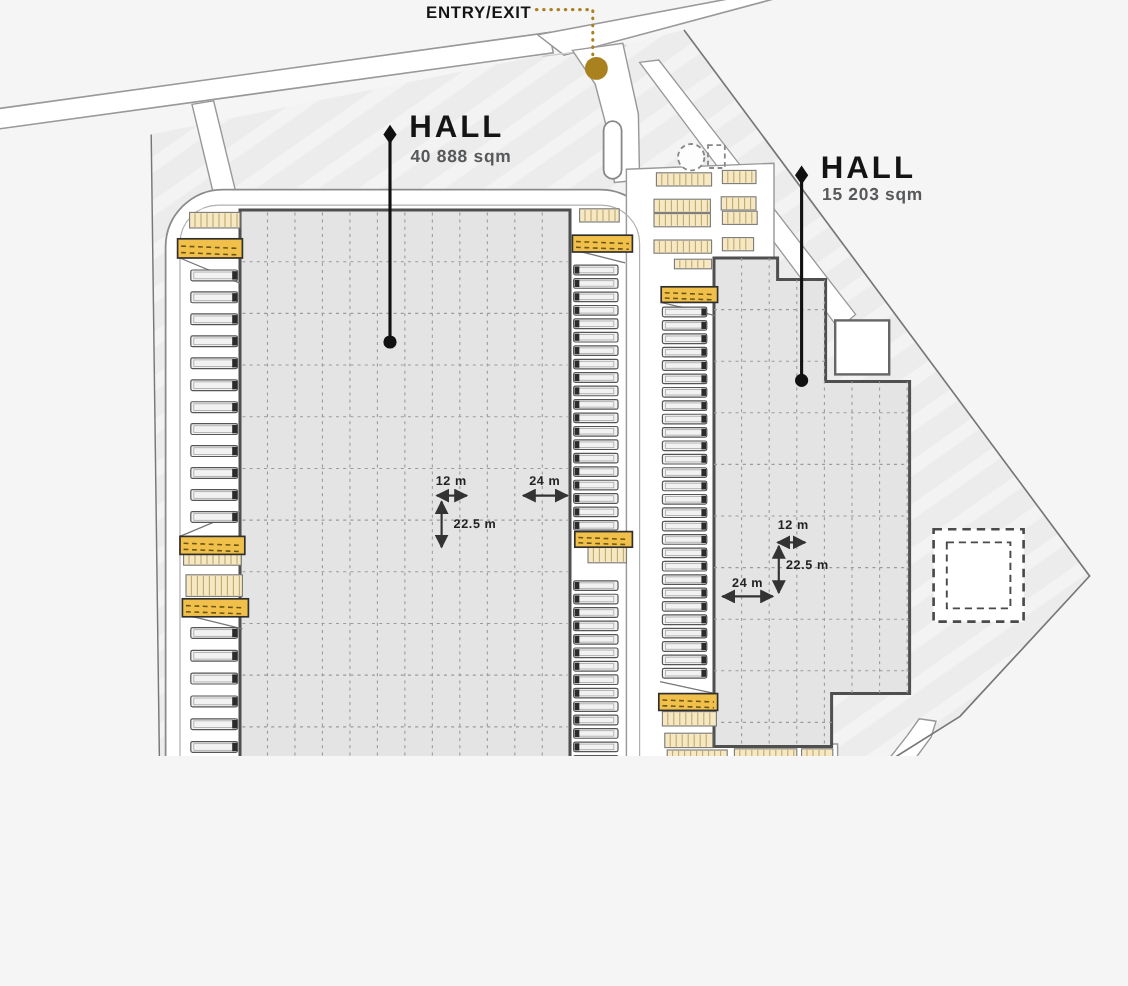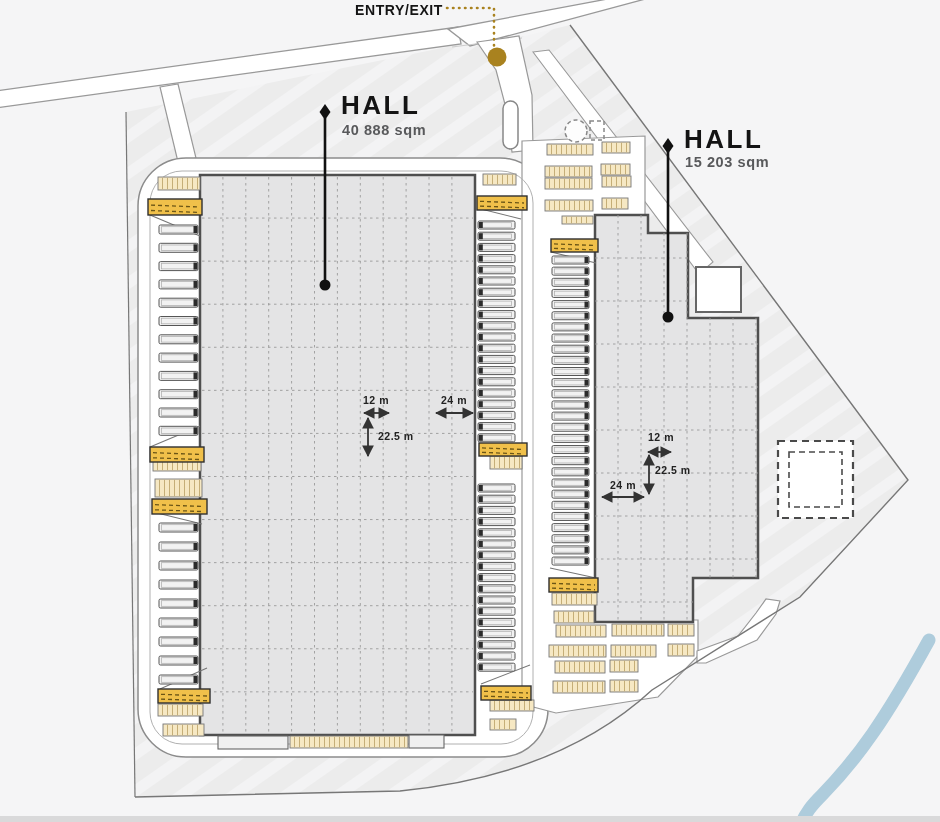--- a/index.html
+++ b/index.html
@@ -1,16 +1,16 @@
 <!DOCTYPE html>
 <html><head>
 <meta charset="utf-8">
 <style>
   html,body{margin:0;padding:0;background:#f5f5f6;}
-  .plan{position:relative;width:940px;height:822px;overflow:hidden;background:#f5f5f6;}
+  .plan{position:relative;width:940px;height:630px;overflow:hidden;background:#f5f5f6;}
   svg{display:block;}
   .t-entry{font-family:"Liberation Sans",sans-serif;font-weight:bold;font-size:14px;letter-spacing:.6px;fill:#141414;}
   .t-hall{font-family:"Liberation Sans",sans-serif;font-weight:bold;font-size:26px;letter-spacing:2.5px;fill:#141414;}
   .t-area{font-family:"Liberation Sans",sans-serif;font-weight:bold;font-size:14.5px;letter-spacing:.6px;fill:#58595B;}
   .t-dim{font-family:"Liberation Sans",sans-serif;font-weight:bold;font-size:10.5px;letter-spacing:.5px;fill:#222;}
 </style>
 </head>
 <body>
 
 <div class="plan">

